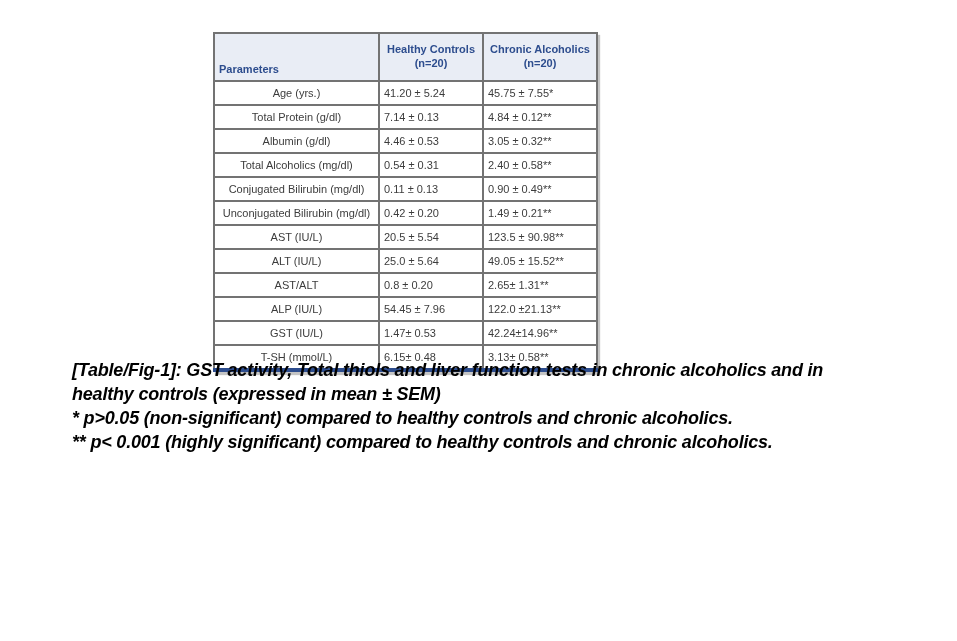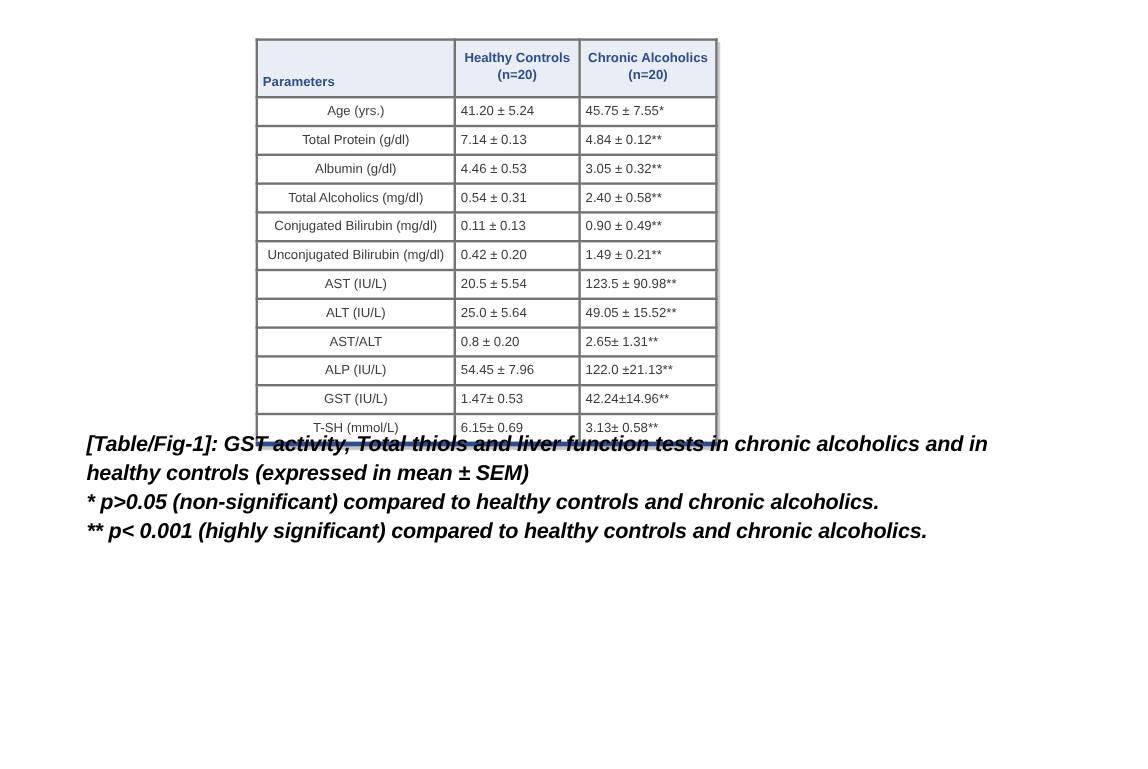--- a/index.html
+++ b/index.html
@@ -163,21 +163,21 @@
           <td class="cell-val">54.45 ± 7.96</td>
           <td class="cell-val">122.0 ±21.13**</td>
         </tr>
         <tr>
           <td class="cell-param">GST (IU/L)</td>
           <td class="cell-val">1.47± 0.53</td>
           <td class="cell-val">42.24±14.96**</td>
         </tr>
         <tr>
           <td class="cell-param">T-SH (mmol/L)</td>
-          <td class="cell-val">6.15± 0.69</td>
+          <td class="cell-val">6.15± 0.48</td>
           <td class="cell-val">3.13± 0.58**</td>
         </tr>
       </tbody>
     </table>
   </div>
 
   <div class="caption">
     <p>[Table/Fig-1]: GST activity, Total thiols and liver function tests in chronic alcoholics and in healthy controls (expressed in mean ± SEM)</p>
     <p>* p&gt;0.05 (non-significant) compared to healthy controls and chronic alcoholics.</p>
     <p>** p&lt; 0.001 (highly significant) compared to healthy controls and chronic alcoholics.</p>

